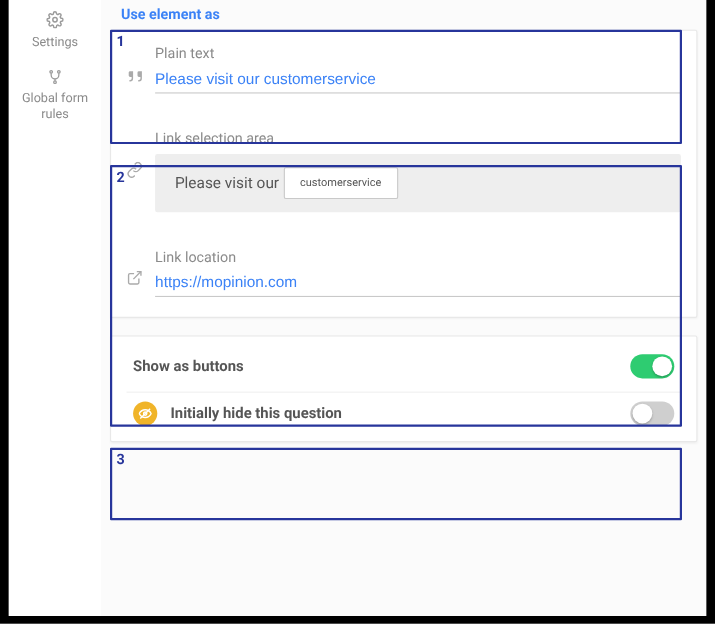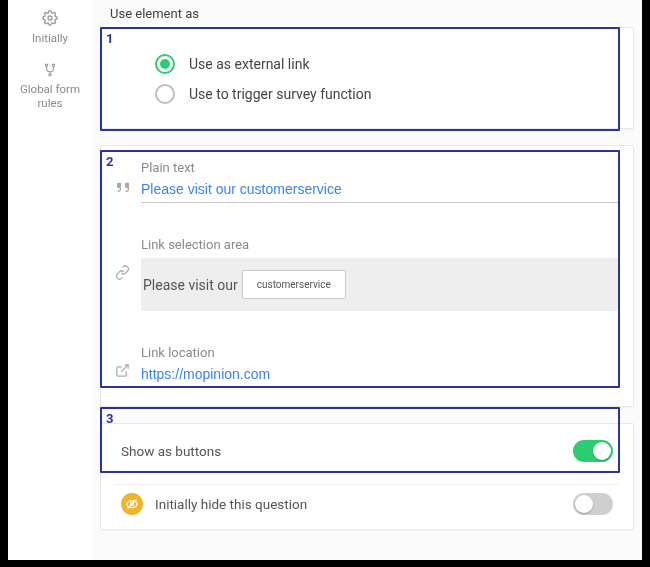--- a/index.html
+++ b/index.html
@@ -38,22 +38,22 @@
       color: #9a9a9a;
     }
     .main {
       flex: 1;
       background: #fbfbfb;
       padding: 0 8px 8px 8px;
       position: relative;
     }
     .section-title {
       font-size: 13px;
-      color: #404040;
-      font-weight: 400;
+      color: #3b82f6;
+      font-weight: 700;
       padding: 6px 10px 6px 10px;
     }
     .card {
       background: #fff;
       border: 1px solid #e8e8e8;
       box-shadow: 0 1px 2px rgba(0,0,0,0.04);
       border-radius: 2px;
       padding: 14px 14px 14px 14px;
       margin-bottom: 16px;
       position: relative;
@@ -133,21 +133,21 @@
       border: none;
       border-bottom: 1px solid #c9c9c9;
       width: 100%;
       padding: 4px 0 5px 0;
       background: transparent;
       outline: none;
     }
     .link-select-area {
       background: #eee;
       border-radius: 2px;
-      padding: 12px 2px;
+      padding: 12px 18px;
       display: flex;
       align-items: center;
       font-size: 14px;
       color: #555;
       margin-top: 6px;
     }
     .link-word-box {
       background: #fff;
       border: 1px solid #c9c9c9;
       border-radius: 2px;
@@ -174,20 +174,21 @@
       border-radius: 50%;
       background: #f0b429;
       display: flex;
       align-items: center;
       justify-content: center;
       color: #fff;
     }
     .toggle-label {
       font-size: 13.5px;
       color: #555;
+      font-weight: bold;
     }
     .toggle {
       width: 40px;
       height: 22px;
       border-radius: 11px;
       position: relative;
       cursor: pointer;
     }
     .toggle.on { background: #2ecc71; }
     .toggle.off { background: #cfcfcf; }
@@ -209,53 +210,39 @@
 
 <div class="window">
   <div class="sidebar">
     <div class="sidebar-item">
       <span class="sidebar-icon">
         <svg width="16" height="16" viewBox="0 0 24 24" fill="none" stroke="currentColor" stroke-width="2">
             <circle cx="12" cy="12" r="3"></circle>
             <path d="M19.4 15a1.65 1.65 0 0 0 .33 1.82l.06.06a2 2 0 1 1-2.83 2.83l-.06-.06a1.65 1.65 0 0 0-1.82-.33 1.65 1.65 0 0 0-1 1.51V21a2 2 0 1 1-4 0v-.09a1.65 1.65 0 0 0-1-1.51 1.65 1.65 0 0 0-1.82.33l-.06.06a2 2 0 1 1-2.83-2.83l.06-.06a1.65 1.65 0 0 0 .33-1.82 1.65 1.65 0 0 0-1.51-1H3a2 2 0 1 1 0-4h.09a1.65 1.65 0 0 0 1.51-1 1.65 1.65 0 0 0-.33-1.82l-.06-.06a2 2 0 1 1 2.83-2.83l.06.06a1.65 1.65 0 0 0 1.82.33h0a1.65 1.65 0 0 0 1-1.51V3a2 2 0 1 1 4 0v.09a1.65 1.65 0 0 0 1 1.51h0a1.65 1.65 0 0 0 1.82-.33l.06-.06a2 2 0 1 1 2.83 2.83l-.06.06a1.65 1.65 0 0 0-.33 1.82v0a1.65 1.65 0 0 0 1.51 1H21a2 2 0 1 1 0 4h-.09a1.65 1.65 0 0 0-1.51 1z"></path>
           </svg>
       </span>
-      <span>Initially</span>
+      <span>Settings</span>
     </div>
     <div class="sidebar-item">
       <span class="sidebar-icon">
         <svg width="14" height="14" viewBox="0 0 24 24" fill="none" stroke="currentColor" stroke-width="2">
             <circle cx="6" cy="4" r="2"></circle>
             <circle cx="18" cy="4" r="2"></circle>
             <circle cx="12" cy="20" r="2"></circle>
             <path d="M6 6v3a6 6 0 0 0 6 6 6 6 0 0 0 6-6V6"></path>
             <path d="M12 15v3"></path>
           </svg>
       </span>
       <span>Global form rules</span>
     </div>
   </div>
 
   <div class="main">
     <div class="section-title">Use element as</div>
 
-    <div class="card" style="padding-top:18px; padding-bottom:12px;">
-      <div class="radio-group">
-        <div class="radio-row">
-          <span class="radio-outer checked">
-              <span class="radio-inner"></span>
-            </span>
-          <span class="radio-label">Use as external link</span>
-        </div>
-        <div class="radio-row">
-          <span class="radio-outer"></span>
-          <span class="radio-label">Use to trigger survey function</span>
-        </div>
-      </div>
-    </div>
 
     <div class="card">
       <div class="field-row">
         <div class="field-icon">
           <svg width="16" height="16" viewBox="0 0 24 24" fill="currentColor">
               <path d="M9 7H5a2 2 0 0 0-2 2v4a2 2 0 0 0 2 2h2v2a2 2 0 0 1-2 2H4v2h1a4 4 0 0 0 4-4V7zm12 0h-4a2 2 0 0 0-2 2v4a2 2 0 0 0 2 2h2v2a2 2 0 0 1-2 2h-1v2h1a4 4 0 0 0 4-4V7z"></path>
             </svg>
         </div>
         <div class="field-body">
           <div class="field-label">Plain text</div>
@@ -296,21 +283,21 @@
 
     <div class="card toggles">
       <div class="toggle-row">
         <div class="toggle-left">
           <span class="toggle-label">Show as buttons</span>
         </div>
         <div class="toggle on">
             <span class="knob"></span>
           </div>
       </div>
-      <div class="toggle-row" style="border-top:1px solid #f0f0f0; margin-top:14px;">
+      <div class="toggle-row" style="border-top:1px solid #f0f0f0; margin-top:4px;">
         <div class="toggle-left">
           <span class="badge-circle">
             <svg width="12" height="12" viewBox="0 0 24 24" fill="none" stroke="#fff" stroke-width="2.5">
                 <path d="M1 12s4-7 11-7 11 7 11 7-4 7-11 7S1 12 1 12z"></path>
                 <circle cx="12" cy="12" r="3"></circle>
                 <line x1="3" y1="21" x2="21" y2="3"></line>
               </svg>
           </span>
           <span class="toggle-label">Initially hide this question</span>
         </div>

